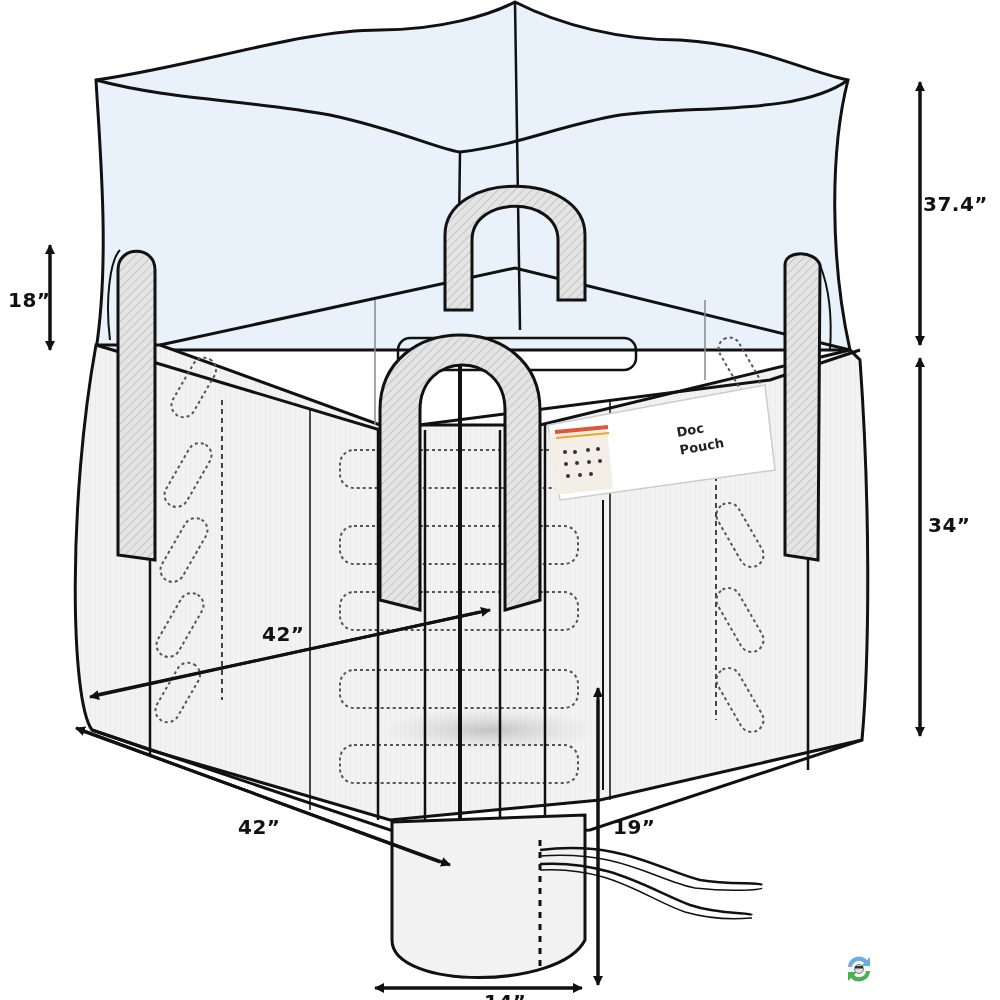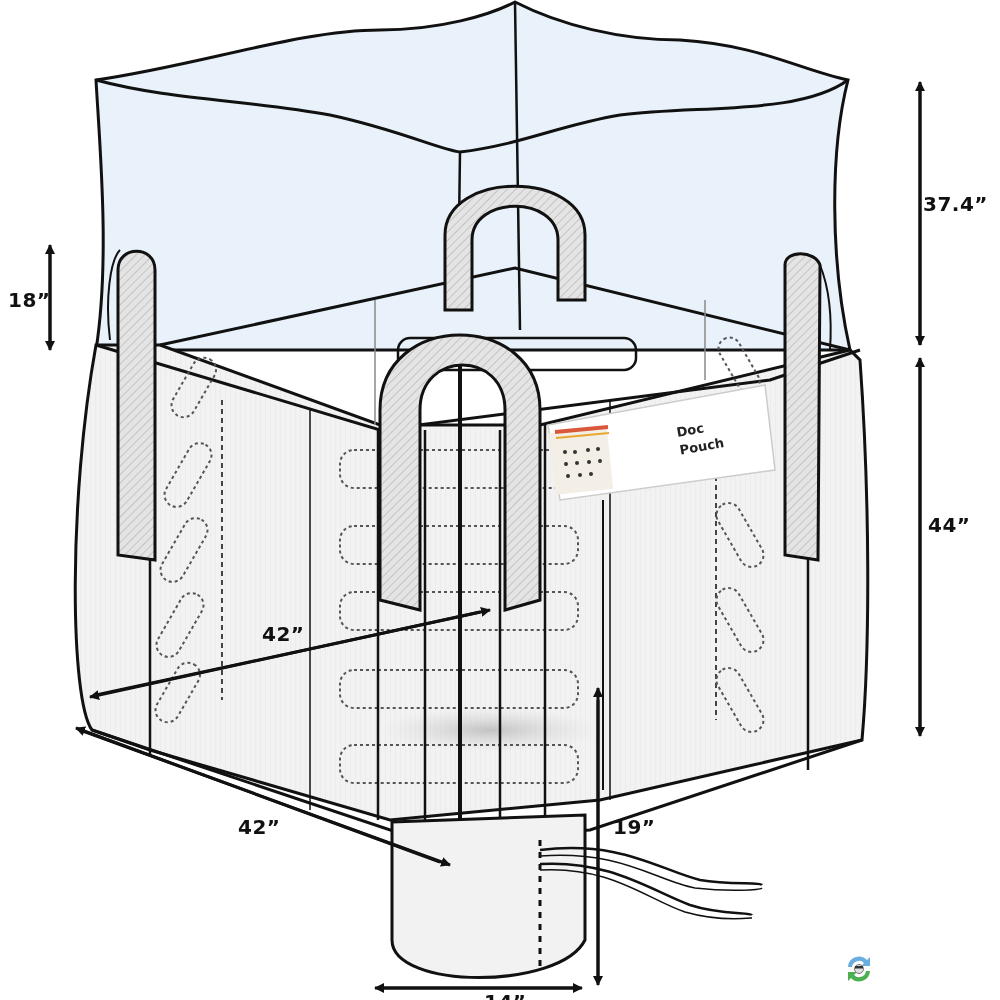--- a/index.html
+++ b/index.html
@@ -158,21 +158,21 @@
     <line x1="80" y1="730" x2="450" y2="865" marker-end="url(#arrow)"></line>
     <line x1="440" y1="862" x2="76" y2="728" marker-end="url(#arrow)"></line>
     <line x1="598" y1="980" x2="598" y2="688" marker-end="url(#arrow)"></line>
     <line x1="598" y1="700" x2="598" y2="985" marker-end="url(#arrow)"></line>
     <line x1="380" y1="988" x2="582" y2="988" marker-end="url(#arrow)"></line>
     <line x1="575" y1="988" x2="375" y2="988" marker-end="url(#arrow)"></line>
   </g>
 </svg>
 
 <div class="dim-label" style="left:923px; top:192px;">37.4”</div>
-<div class="dim-label" style="left:928px; top:513px;">44”</div>
+<div class="dim-label" style="left:928px; top:513px;">34”</div>
 <div class="dim-label" style="left:8px; top:288px;">18”</div>
 <div class="dim-label" style="left:262px; top:622px;">42”</div>
 <div class="dim-label" style="left:238px; top:815px;">42”</div>
 <div class="dim-label" style="left:613px; top:815px;">19”</div>
 <div class="dim-label" style="left:484px; top:990px;">14”</div>
 
 <div class="pouch-text" style="left:678px; top:420px;">
   <div>Doc</div>
   <div>Pouch</div>
 </div>

